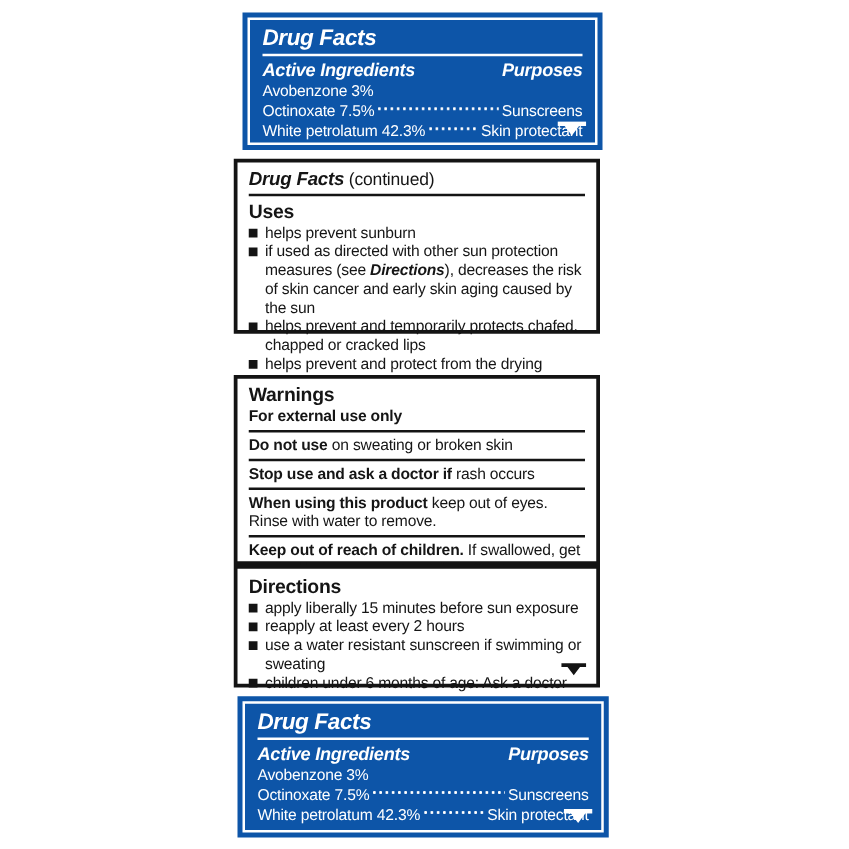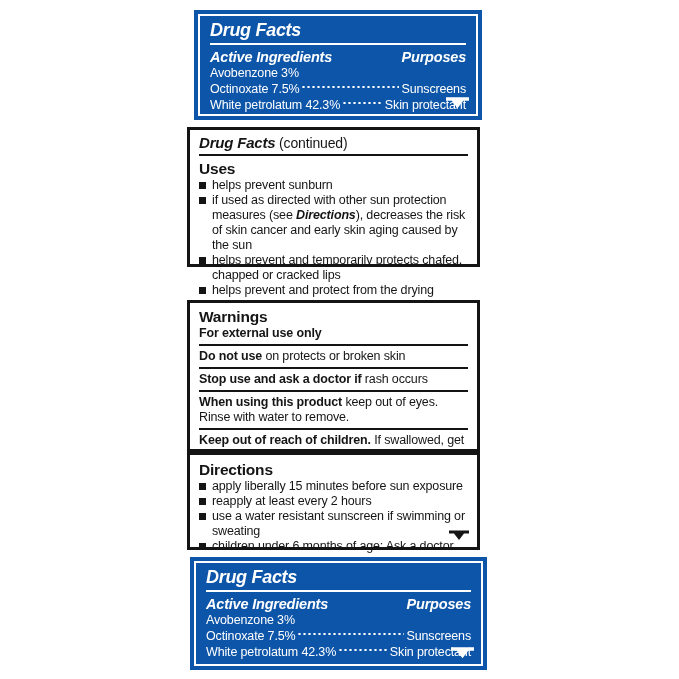--- a/index.html
+++ b/index.html
@@ -123,21 +123,21 @@
     <span class="sq"></span>
     <span>helps prevent and protect from the drying effects of wind and cold weather</span>
   </div>
 </div>
 
 <div class="box box-warnings">
   <div class="section-heading">Warnings</div>
   <div class="warn-sub">For external use only</div>
   <hr class="wdiv">
   <div>
-    <span class="b">Do not use</span><span> on protects or broken skin</span>
+    <span class="b">Do not use</span><span> on sweating or broken skin</span>
   </div>
   <hr class="wdiv">
   <div>
     <span class="b">Stop use and ask a doctor if</span><span> rash occurs</span>
   </div>
   <hr class="wdiv">
   <div>
     <span class="b">When using this product</span><span> keep out of eyes.</span>
     <div>Rinse with water to remove.</div>
   </div>

